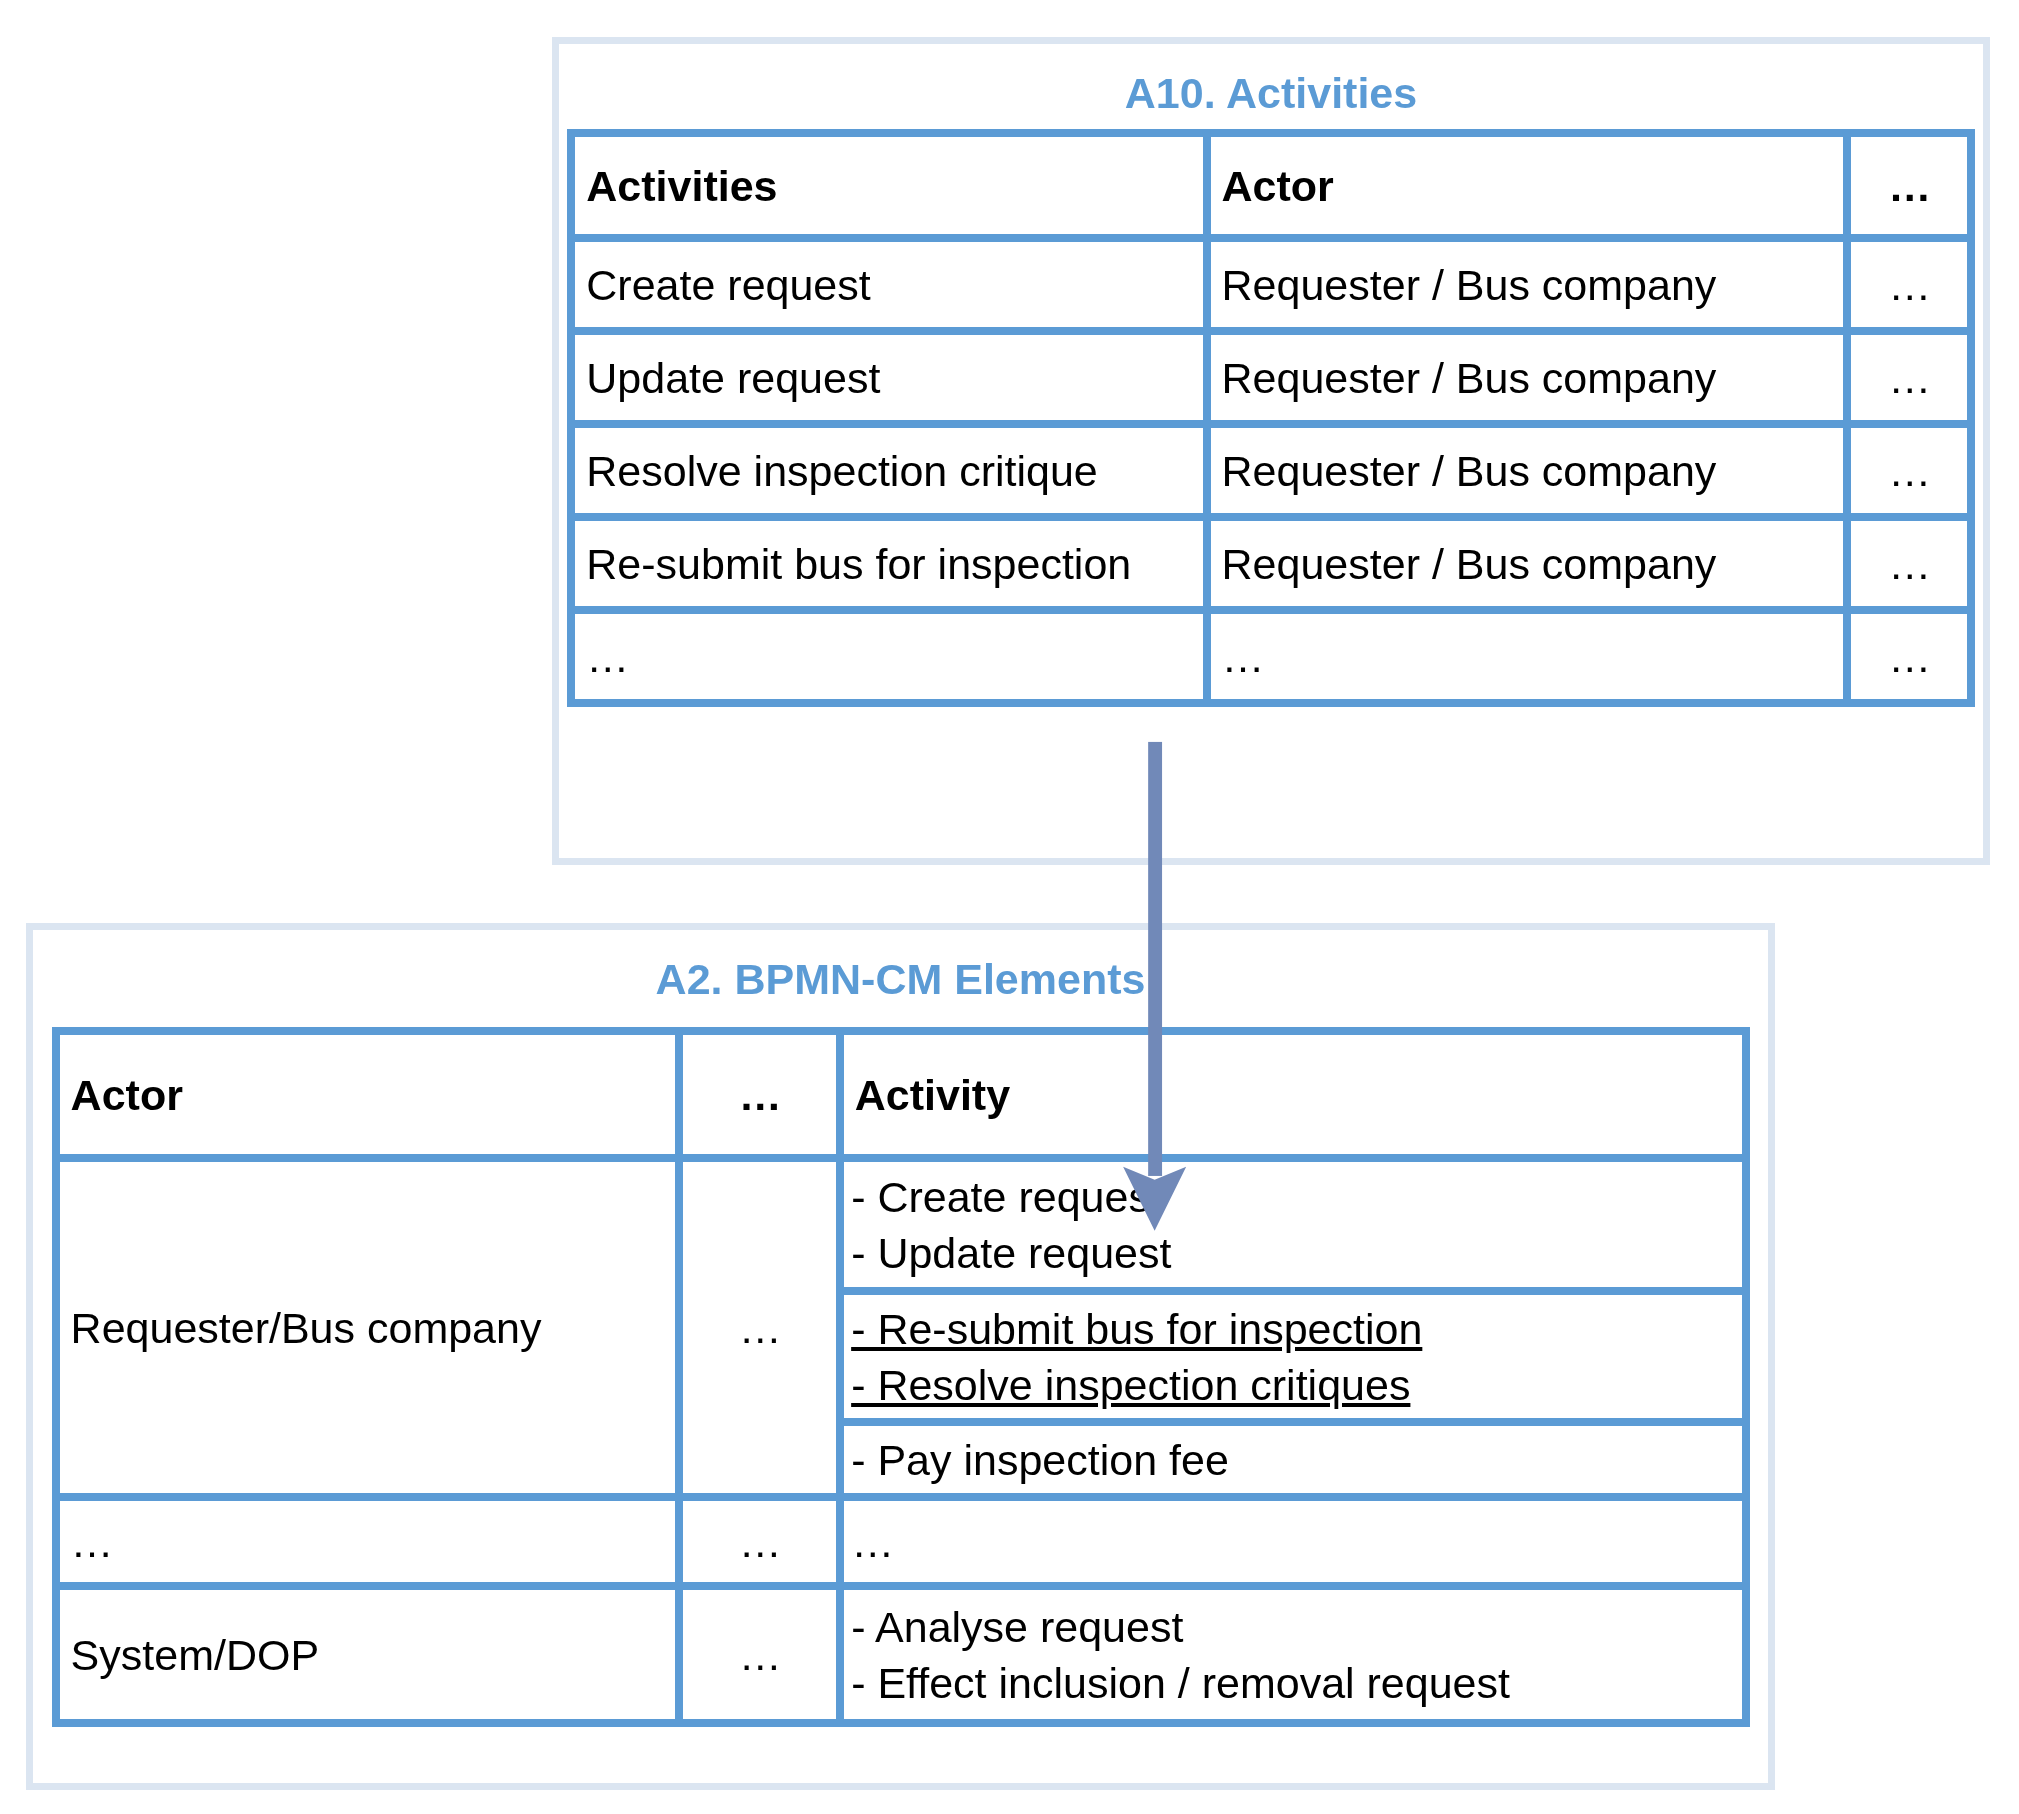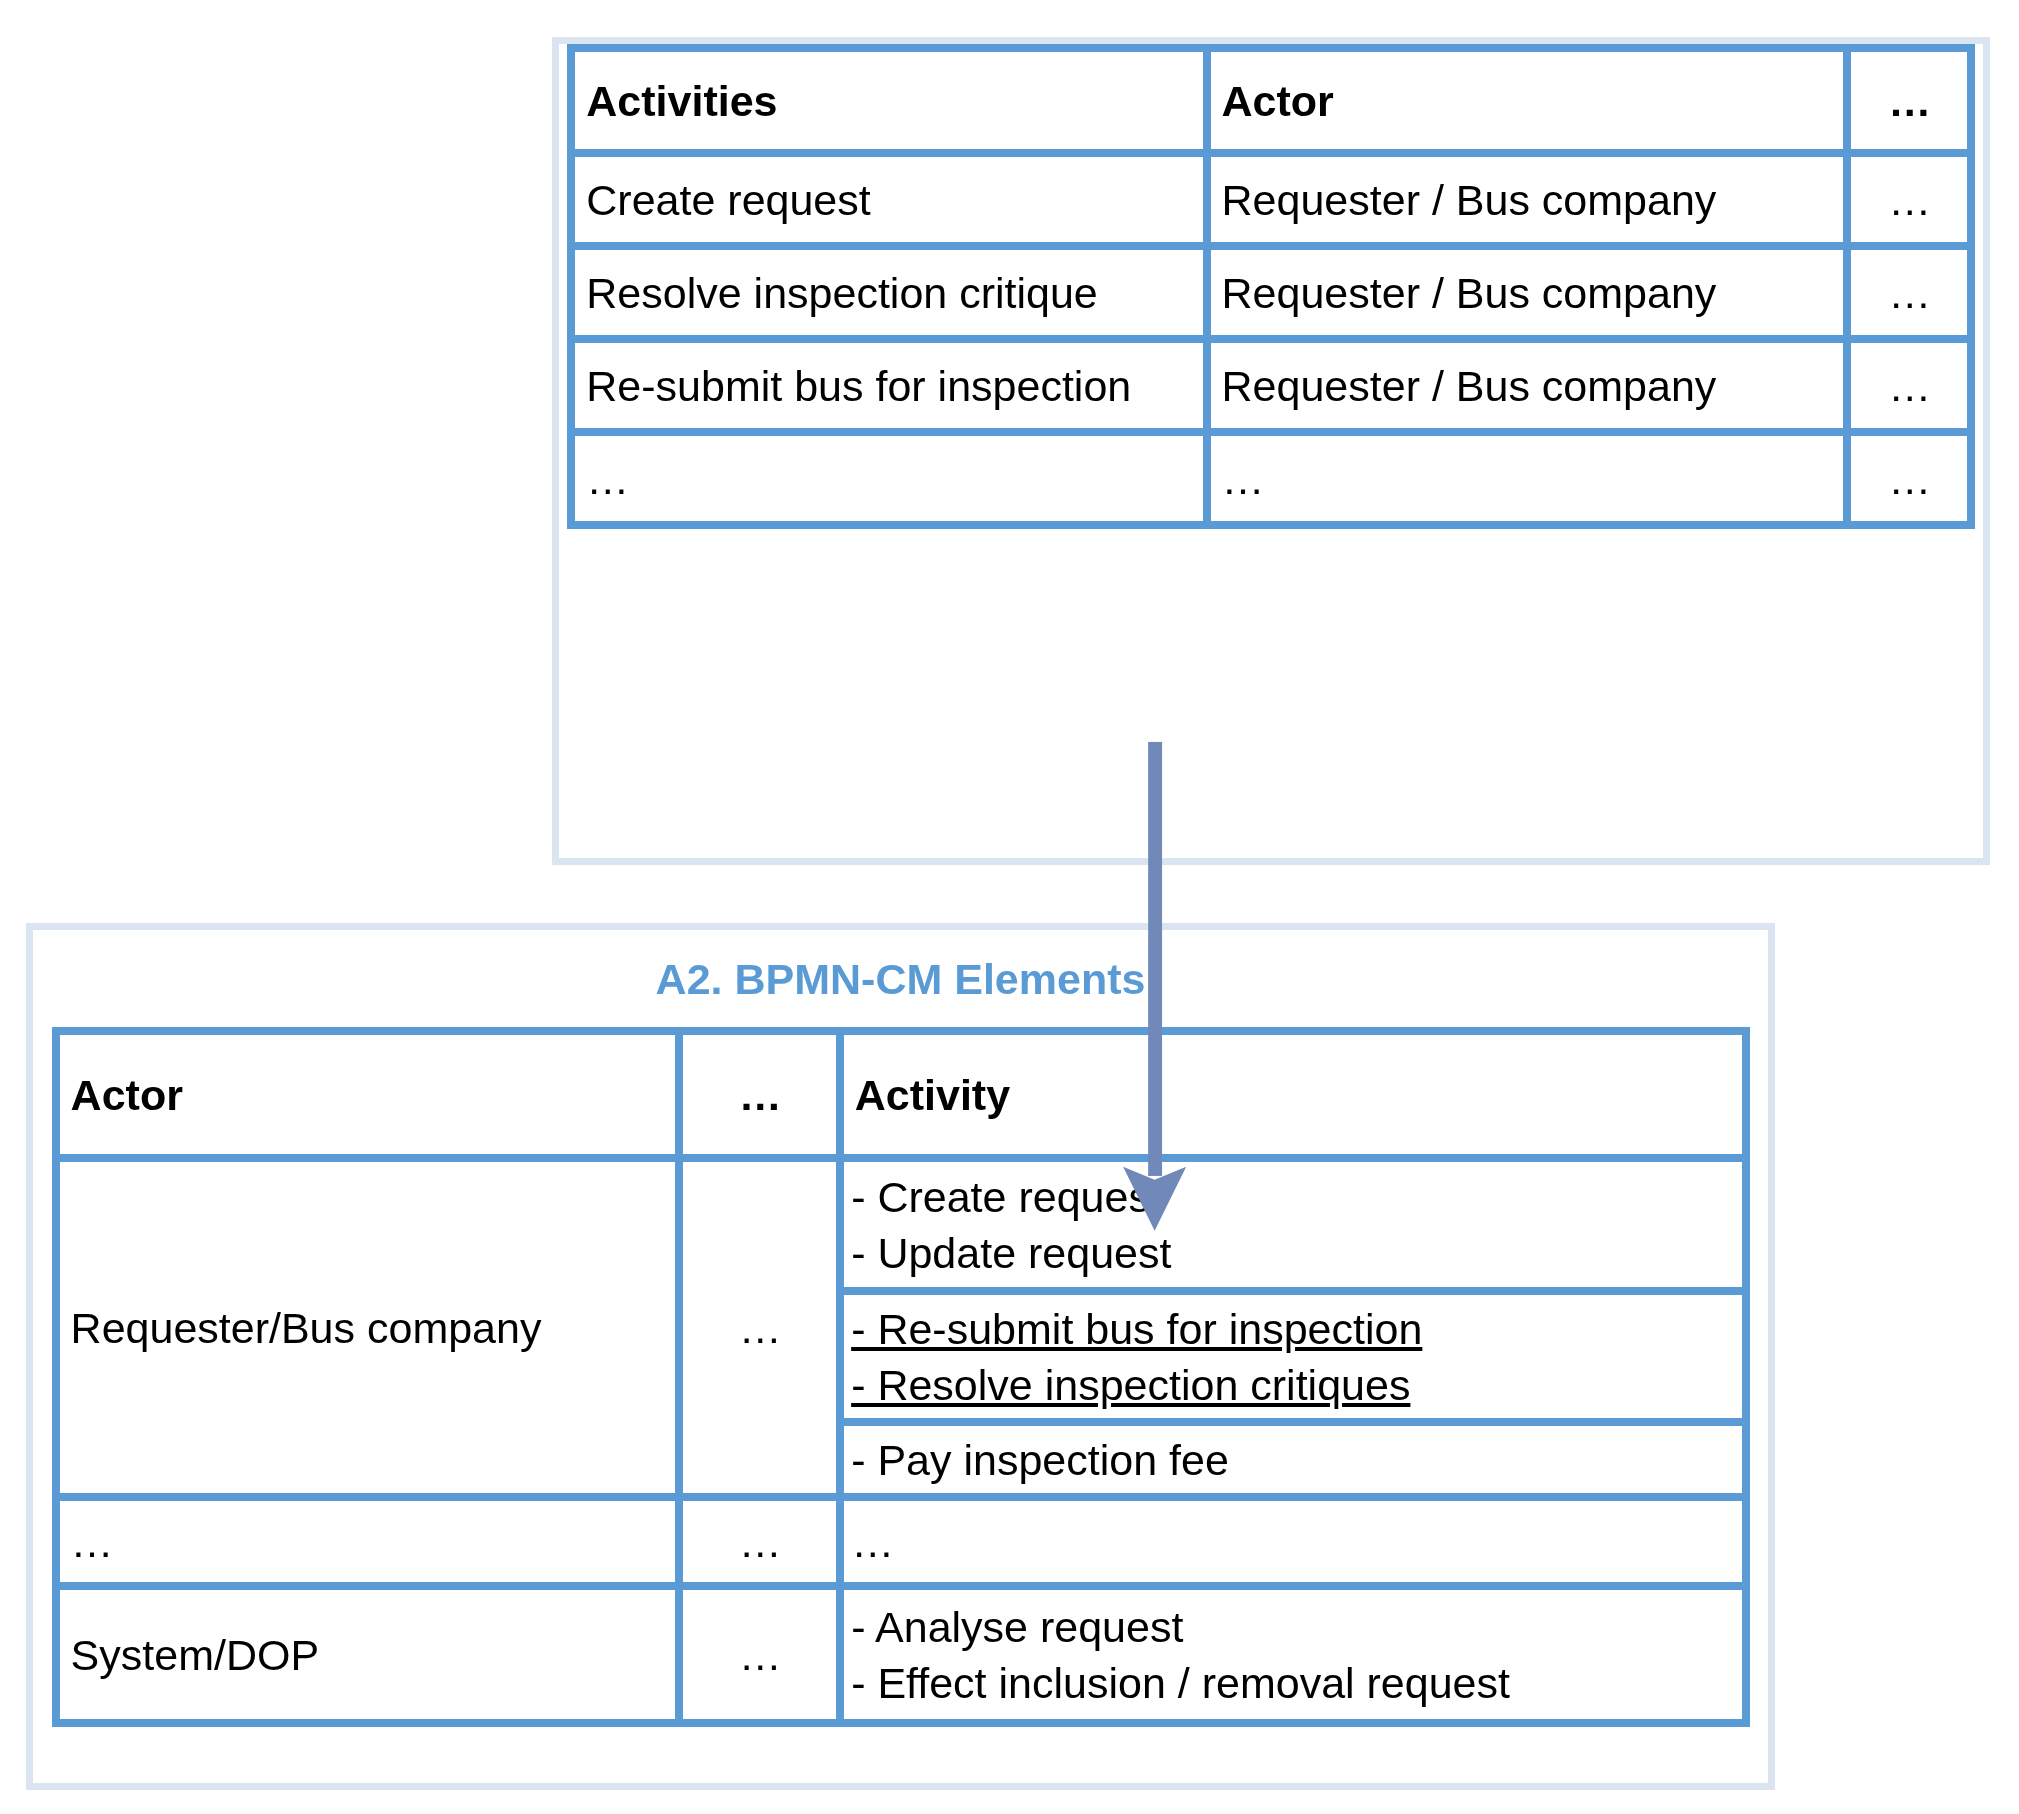--- a/index.html
+++ b/index.html
@@ -58,36 +58,42 @@
   .tbl-a2 td.act-cell{padding-left:7.4px;}
   .arrow-layer{
     position:absolute;left:0;top:0;width:2019px;height:1814px;
     pointer-events:none;z-index:5;
   }
 </style>
 </head>
 <body>
 
 <div class="panel panel-a10">
+  <div class="panel-title">A10. Activities</div>
   <table class="tbl tbl-a10">
     <colgroup>
       <col style="width:45.4%">
         <col style="width:45.8%">
         <col style="width:8.8%">
     </colgroup>
     <tbody>
         <tr class="hdr">
       <td class="shade bold">Activities</td>
       <td class="shade bold">Actor</td>
       <td class="shade bold center">…</td>
     </tr>
     <tr class="row">
       <td>Create request</td>
       <td>Requester / Bus company</td>
       <td class="center">…</td>
+    </tr>
+    <tr class="row">
+      <td class="shade">Update request</td>
+      <td class="shade">Requester / Bus company</td>
+      <td class="shade center">…</td>
     </tr>
     <tr class="row">
       <td>Resolve inspection critique</td>
       <td>Requester / Bus company</td>
       <td class="center">…</td>
     </tr>
     <tr class="row">
       <td class="shade">Re-submit bus for inspection</td>
       <td class="shade">Requester / Bus company</td>
       <td class="shade center">…</td>

